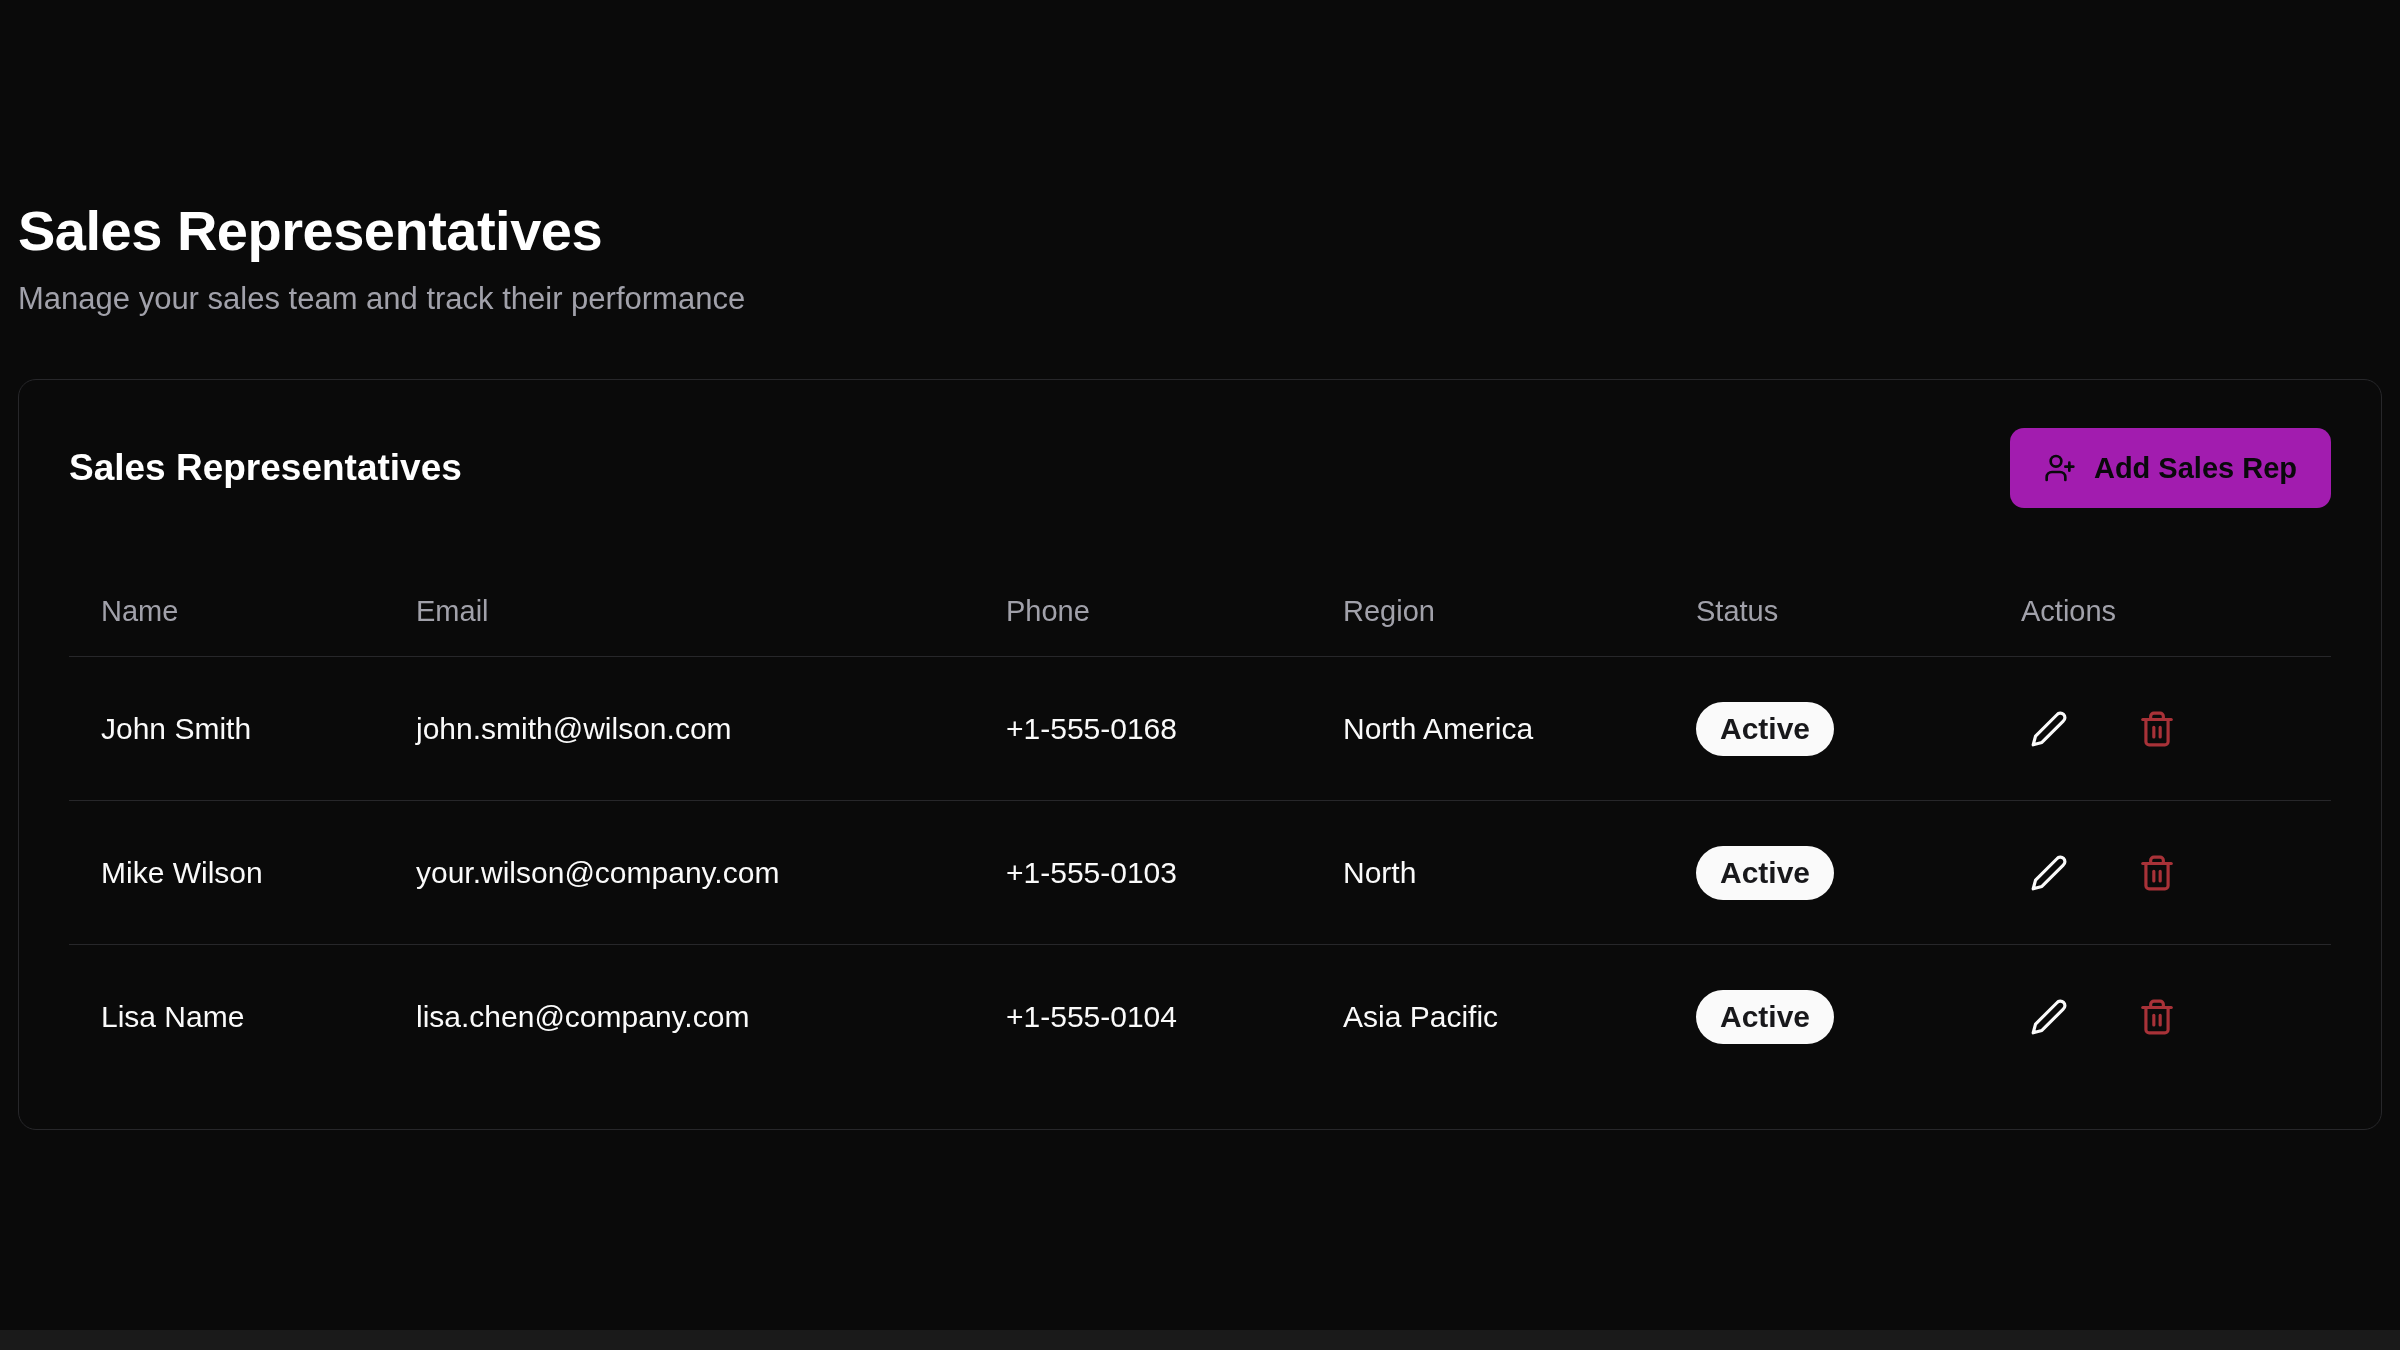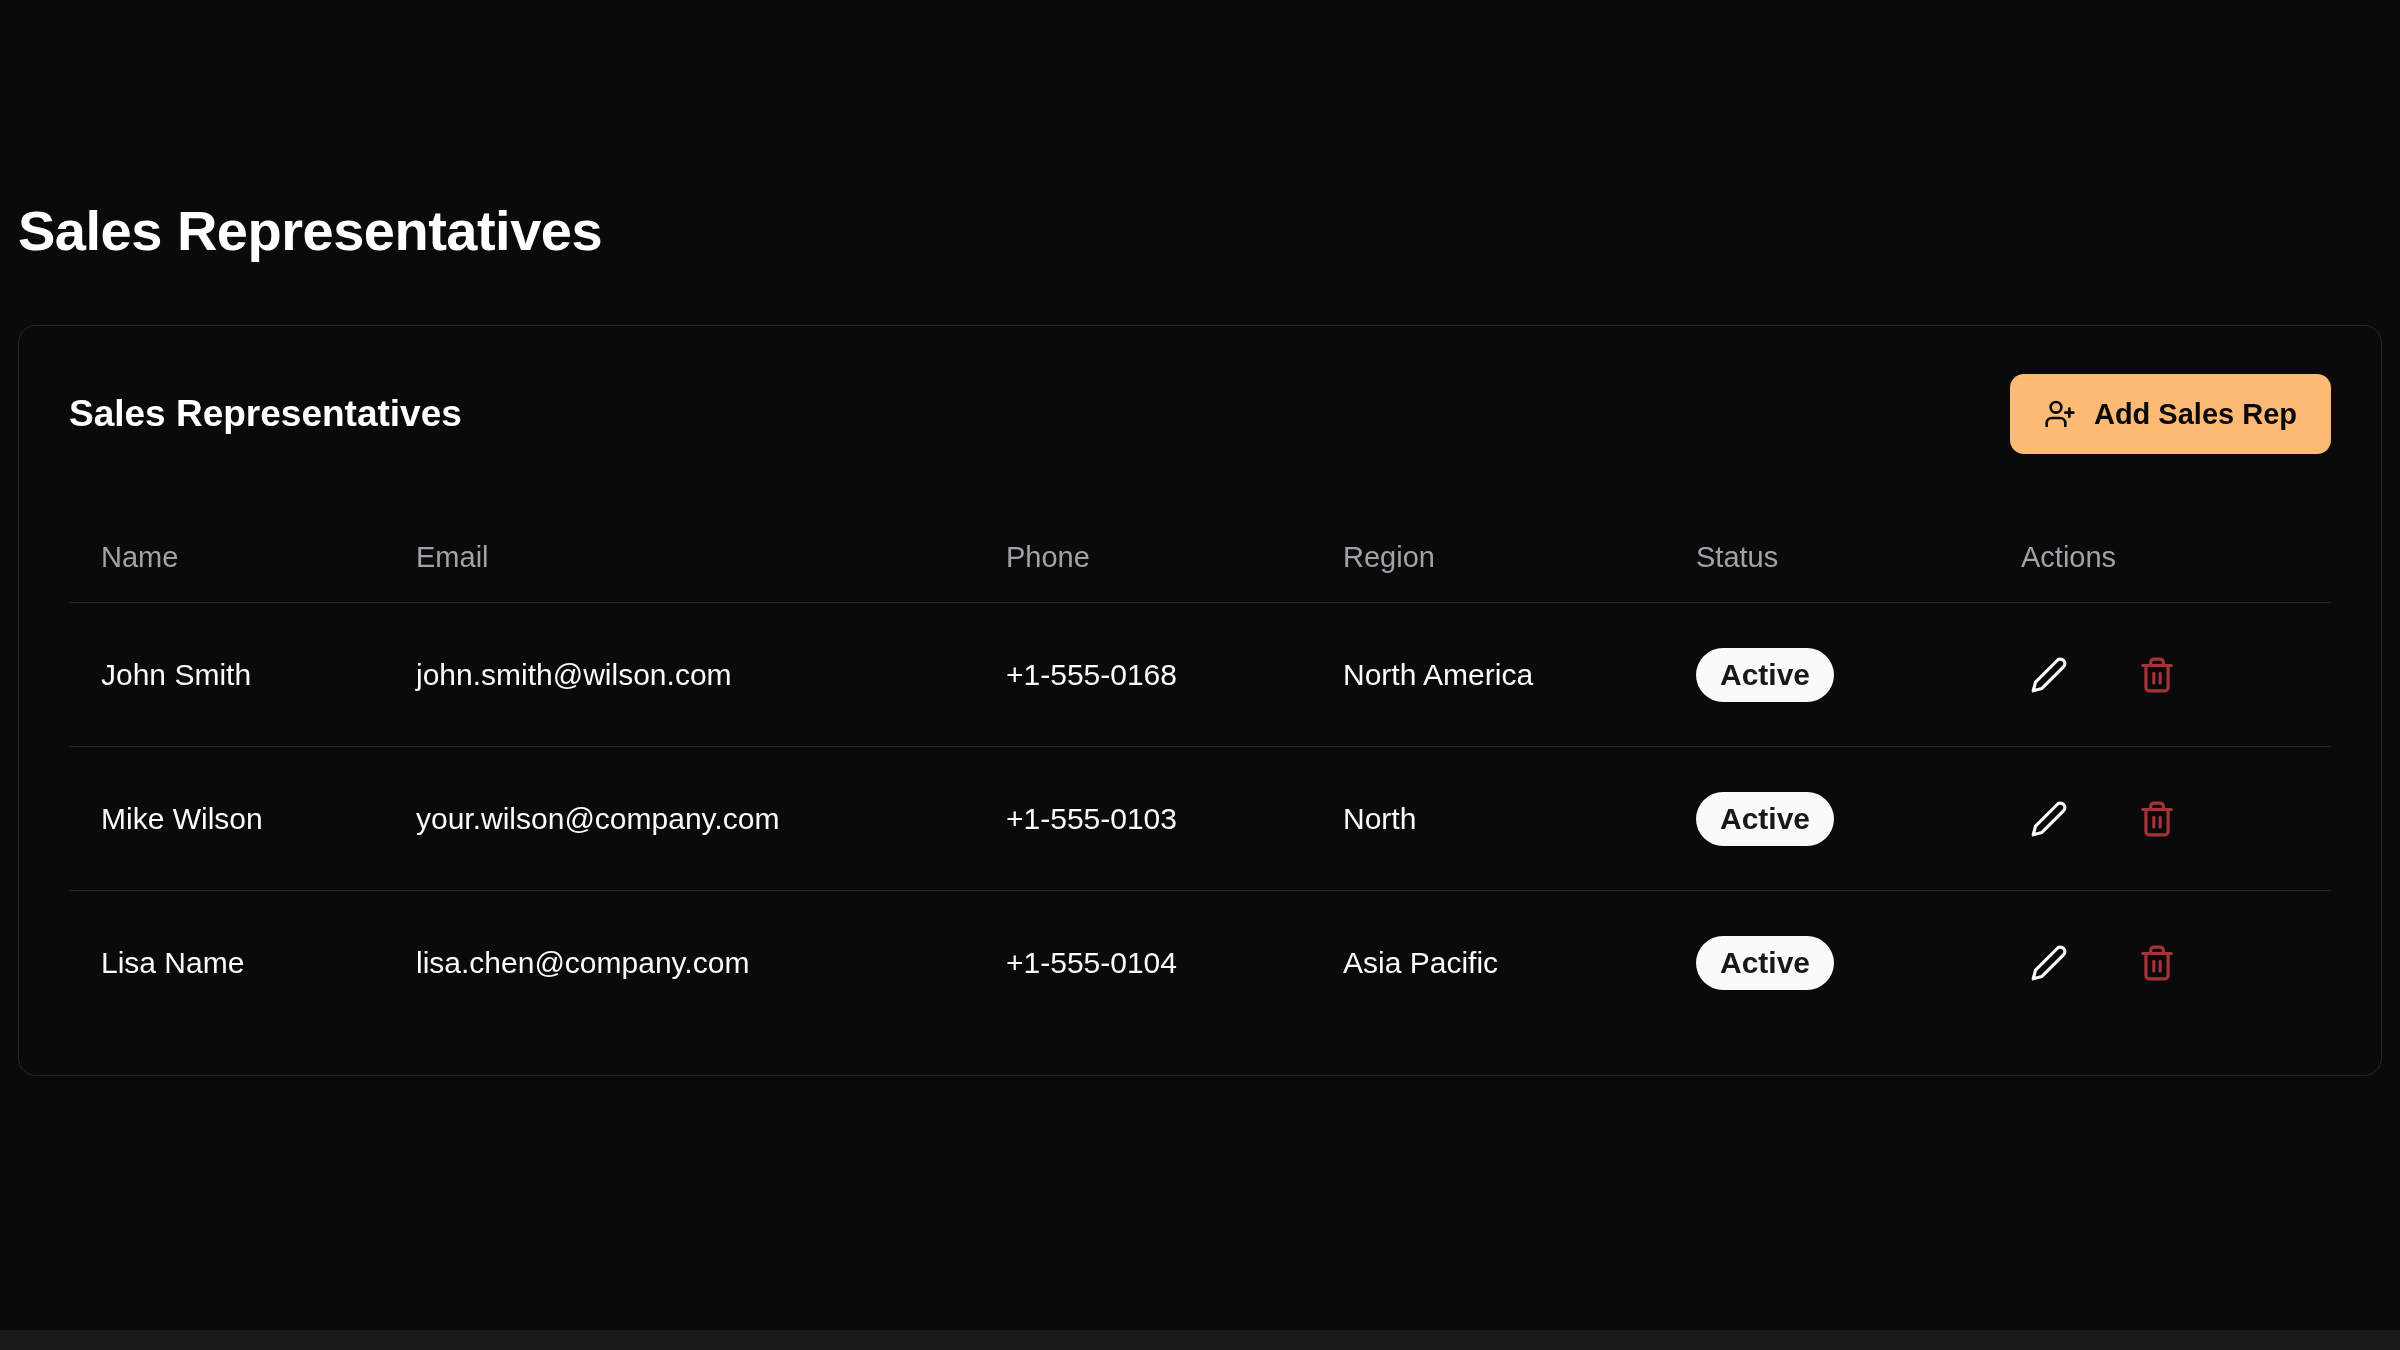--- a/index.html
+++ b/index.html
@@ -52,21 +52,21 @@
     font-size:37px;
     font-weight:700;
     color:#ffffff;
   }
   .add-btn{
     display:flex;
     align-items:center;
     gap:18px;
     height:80px;
     padding:0 34px;
-    background:#fdba74;
+    background:#a21caf;
     color:#09090b;
     border:none;
     border-radius:14px;
     font-family:inherit;
     font-size:29px;
     font-weight:600;
     cursor:pointer;
   }
   .add-btn svg{width:32px;height:32px;stroke:#09090b;}
   table{
@@ -127,20 +127,21 @@
     width:100%;
     height:20px;
     background:#1a1a1a;
   }
 </style>
 </head>
 <body>
 
 <div class="page">
   <h1 class="page-title">Sales Representatives</h1>
+  <p class="page-subtitle">Manage your sales team and track their performance</p>
 
   <div class="card">
     <div class="card-header">
       <h2 class="card-title">Sales Representatives</h2>
       <button class="add-btn">
         <svg viewBox="0 0 24 24" fill="none" stroke-width="2" stroke-linecap="round" stroke-linejoin="round">
           <path d="M16 21v-2a4 4 0 0 0-4-4H6a4 4 0 0 0-4 4v2"></path>
           <circle cx="9" cy="7" r="4"></circle>
           <line x1="19" y1="8" x2="19" y2="14"></line>
           <line x1="22" y1="11" x2="16" y2="11"></line>

